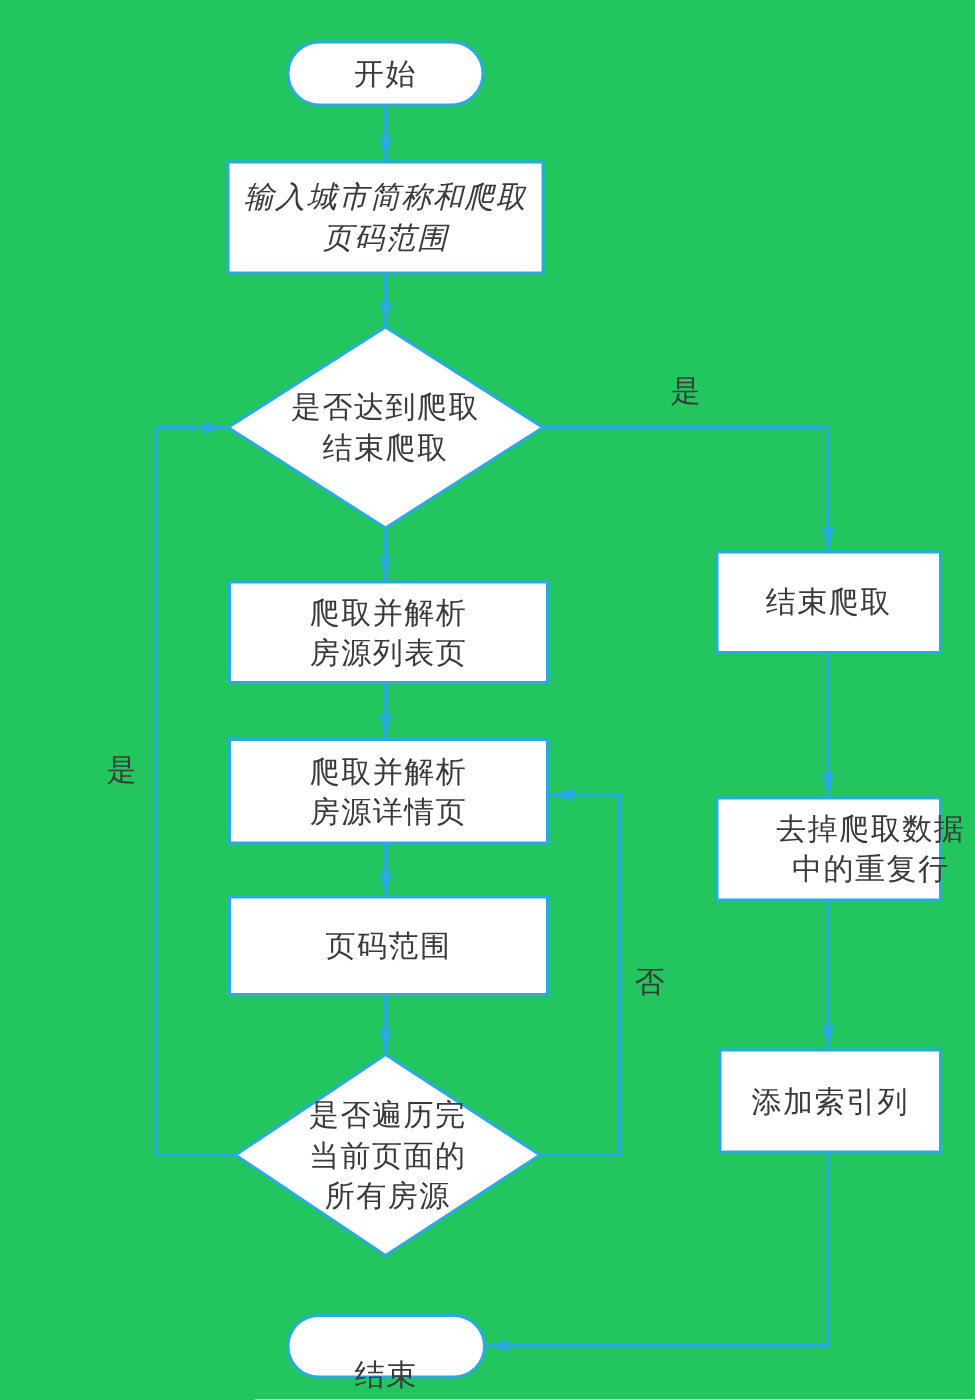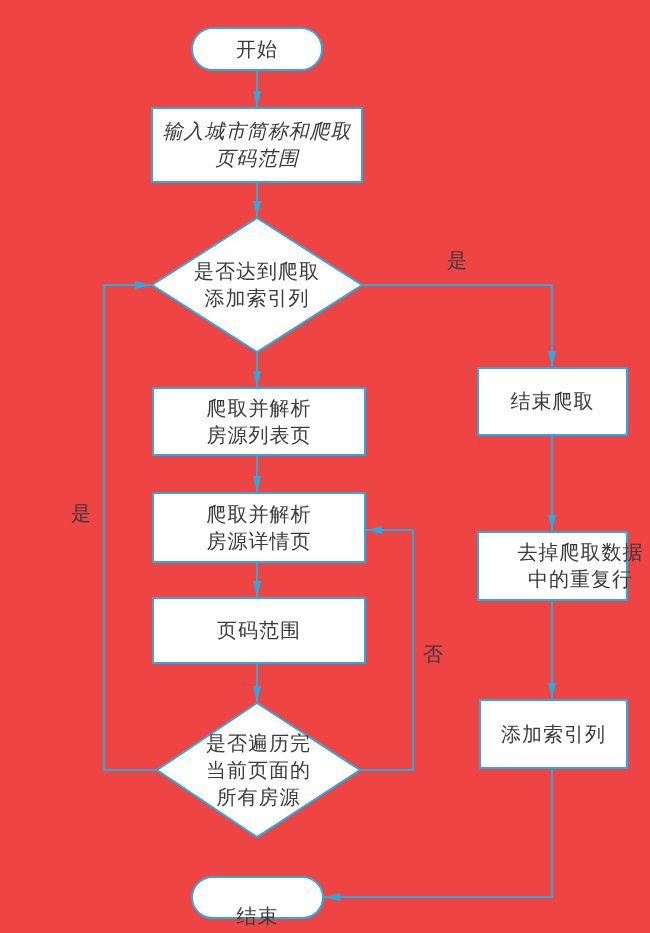--- a/index.html
+++ b/index.html
@@ -5,21 +5,21 @@
   html, body {
     margin: 0;
     padding: 0;
     background: #ffffff;
     font-family: "DejaVu Serif", "Liberation Serif", serif;
   }
   .canvas {
     position: relative;
     width: 650px;
     height: 933px;
-    background: #ef4444;
+    background: #22c55e;
     overflow: hidden;
   }
   .canvas svg {
     position: absolute;
     left: 0;
     top: 0;
   }
   .node-label {
     position: absolute;
     display: flex;
@@ -88,21 +88,21 @@
     <rect class="shape" x="480" y="700" width="147" height="68"></rect>
     <rect class="shape" x="192" y="877" width="131" height="41" rx="20.5" ry="20.5"></rect>
   </svg>
 
   <div class="node-label" style="left:192px; top:28px; width:130px; height:42px;">开始</div>
 
   <div class="node-label" style="left:152px; top:108px; width:210px; height:74px;font-style:italic;">输入城市简称和爬取
 页码范围</div>
 
   <div class="node-label" style="left:152px; top:218px; width:210px; height:134px;">是否达到爬取
-添加索引列</div>
+结束爬取</div>
 
   <div class="node-label" style="left:153px; top:388px; width:212px; height:67px;">爬取并解析
 房源列表页</div>
 
   <div class="node-label" style="left:153px; top:493px; width:212px; height:69px;">爬取并解析
 房源详情页</div>
 
   <div class="node-label" style="left:153px; top:598px; width:212px; height:65px;">页码范围</div>
 
   <div class="node-label" style="left:157px; top:703px; width:203px; height:134px;">是否遍历完

